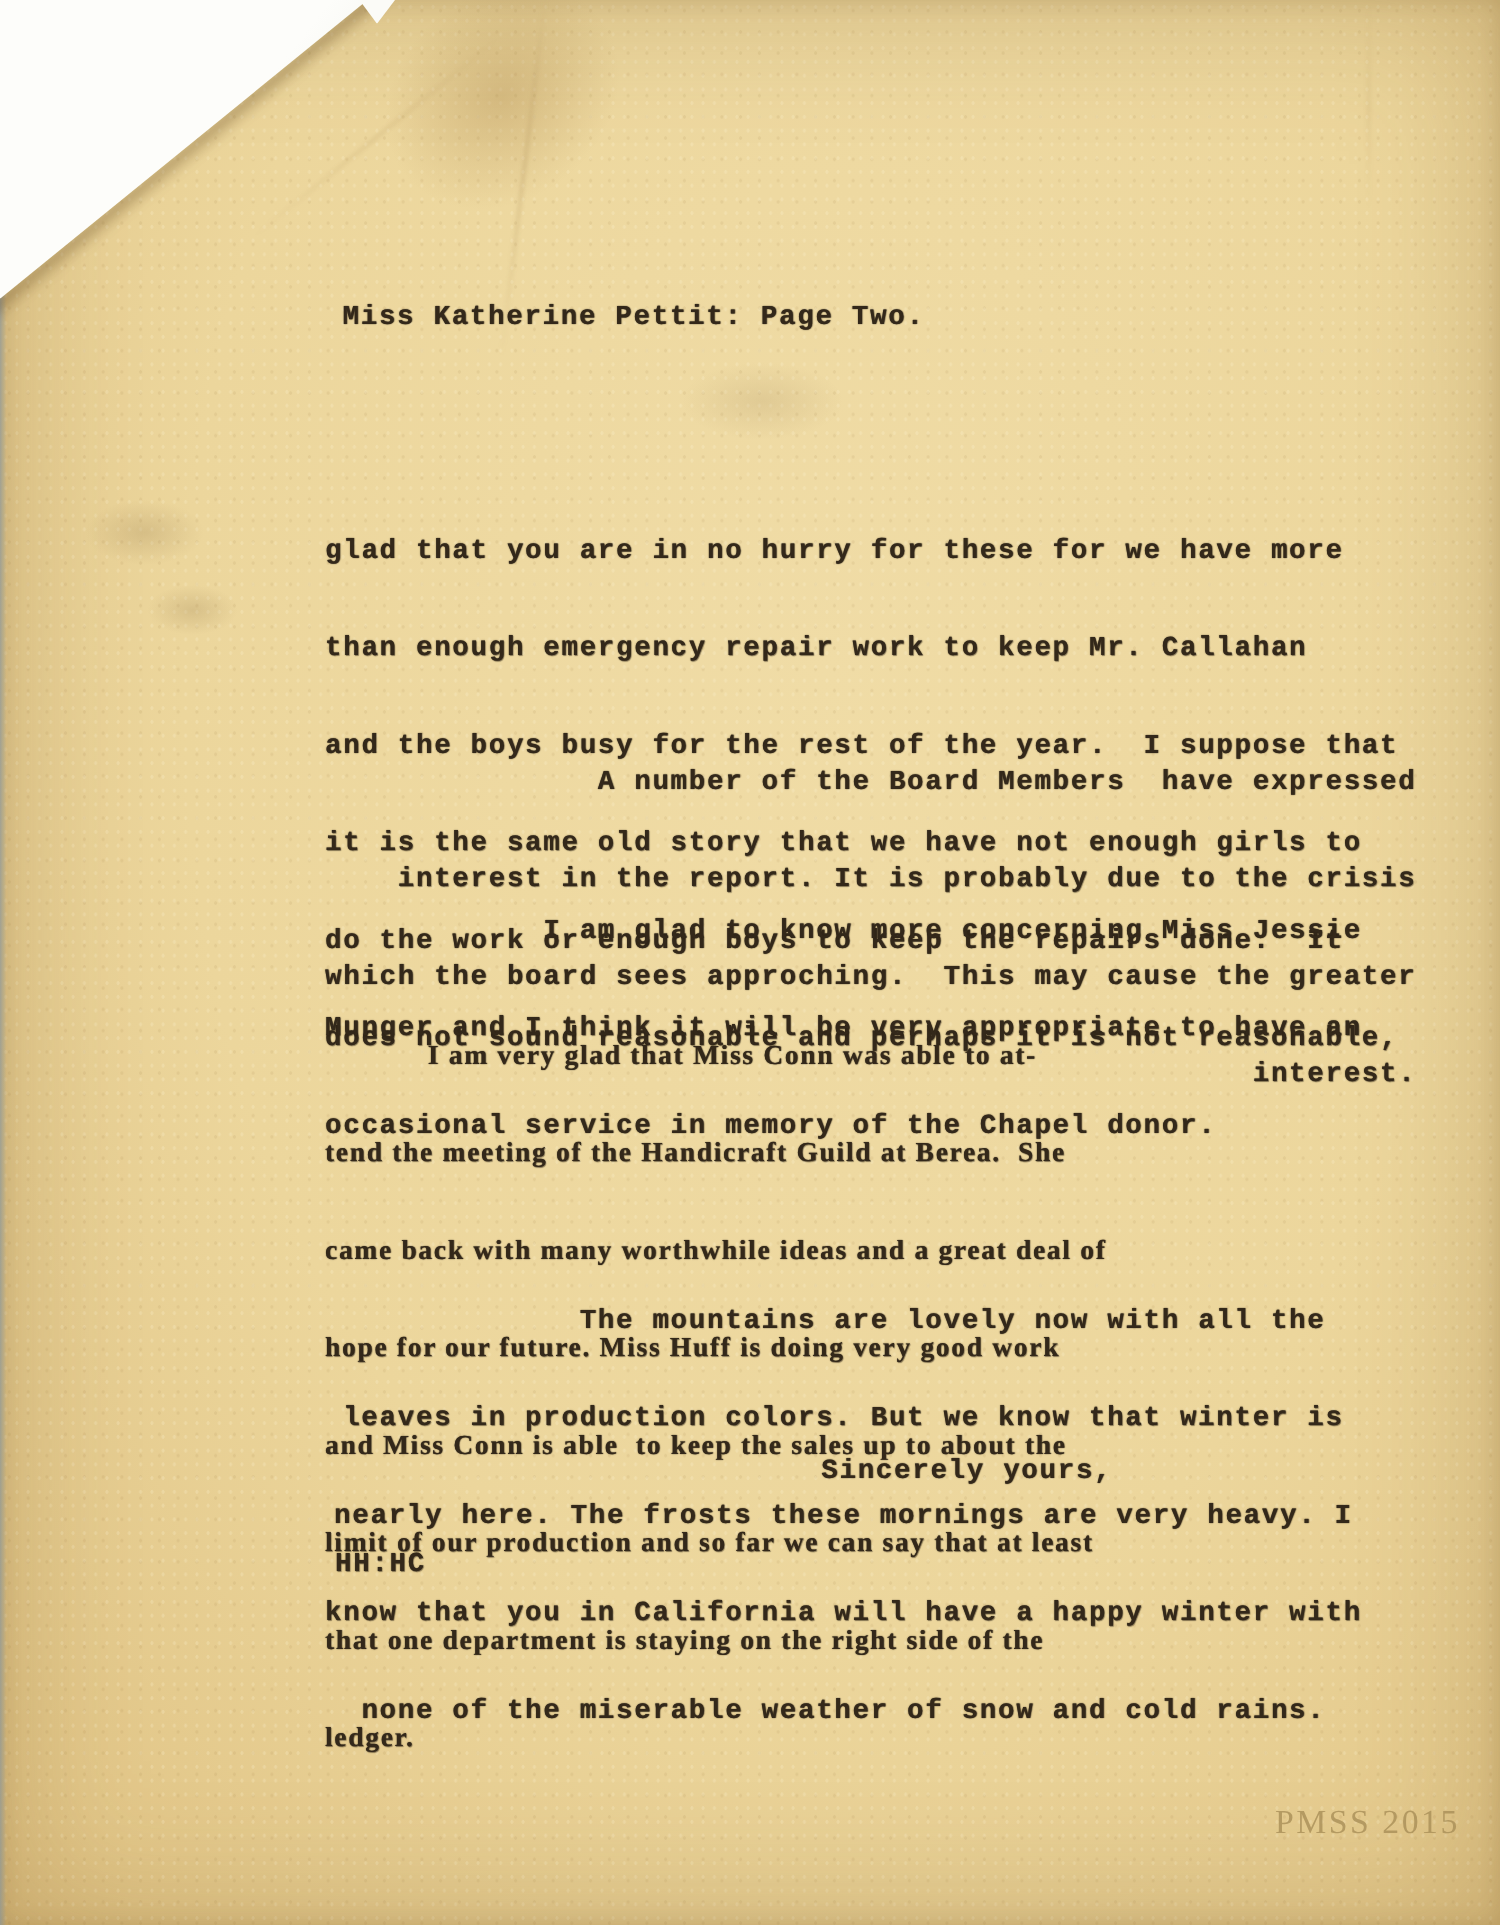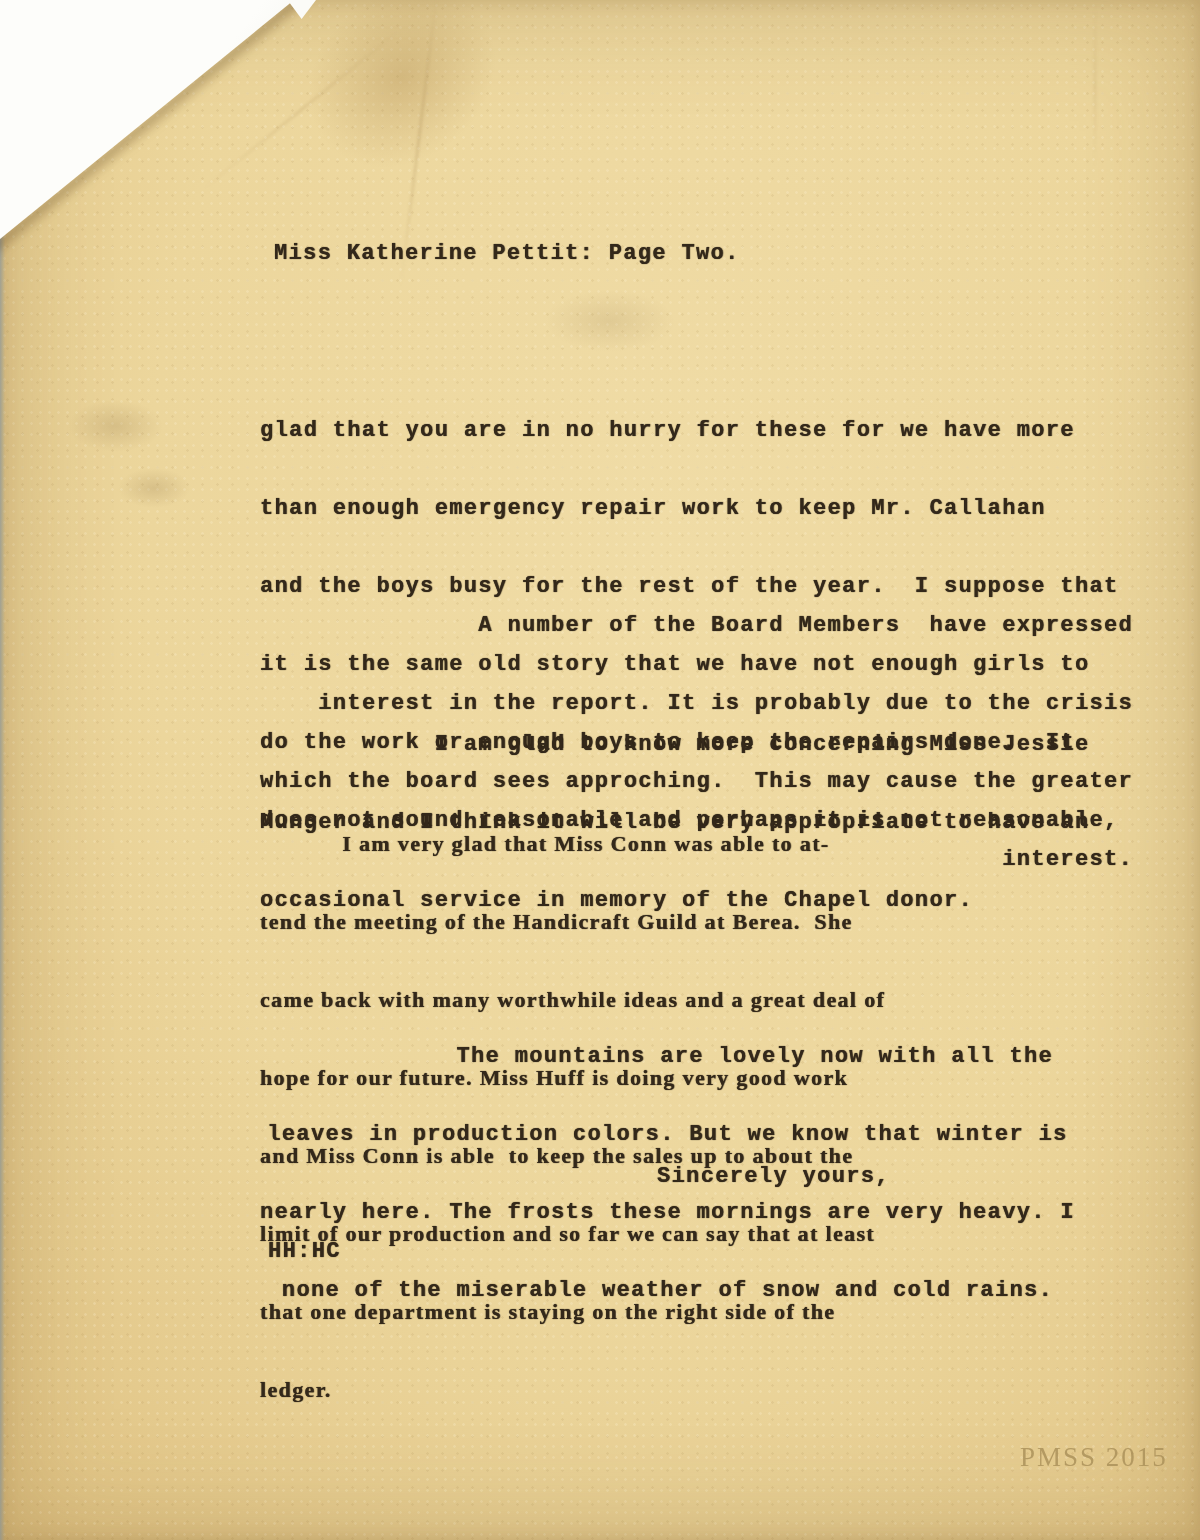--- a/index.html
+++ b/index.html
@@ -73,21 +73,21 @@
     position:absolute;
     font-family:"Liberation Mono","DejaVu Sans Mono",monospace;
     font-weight:700;font-size:22px;line-height:26px;
     letter-spacing:1.35px;white-space:pre;
     color:var(--ink);
     text-shadow:0 0 1px rgba(46,36,22,0.85), 0.6px 0.4px 0.7px rgba(46,36,22,0.45);
     filter:blur(0.25px);
     padding-left:29px;
   }
   .header{left:245px;top:241px;}
-  .p1{left:231px;top:366px;}
+  .p1{left:231px;top:376px;}
   .p2{left:231px;top:561px;text-align:right;}
   .p3{left:231px;top:680px;}
   .p4{left:231px;top:779px;font-family:Liberation Serif, serif;}
   .p5{left:231px;top:992px;text-align:center;}
   .closing{left:628px;top:1164px;}
   .initials{left:239px;top:1239px;}
 
   .watermark{
     position:absolute;left:1020px;top:1442px;
     font-family:"Liberation Serif",serif;
@@ -143,20 +143,21 @@
   <div>and Miss Conn is able  to keep the sales up to about the</div>
   <div>limit of our production and so far we can say that at least</div>
   <div>that one department is staying on the right side of the</div>
   <div>ledger.</div>
 </div>
 
 <div class="type p5">
   <div>            The mountains are lovely now with all the</div>
   <div>leaves in production colors. But we know that winter is</div>
   <div>nearly here. The frosts these mornings are very heavy. I</div>
+  <div>know that you in California will have a happy winter with</div>
   <div>none of the miserable weather of snow and cold rains.</div>
 </div>
 
 <div class="type closing">Sincerely yours,</div>
 
 <div class="type initials">HH:HC</div>
 
 <div class="watermark">PMSS 2015</div>
 
 </body></html>

